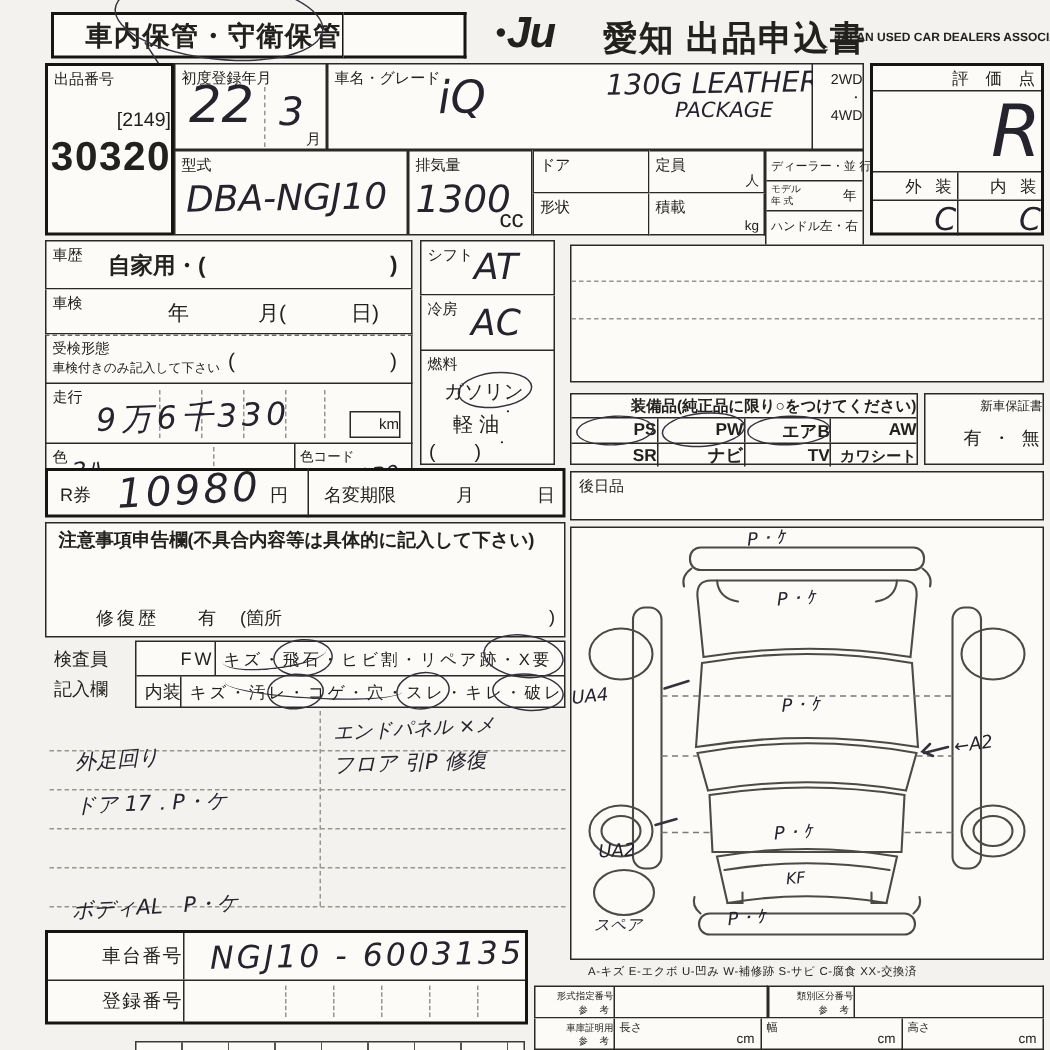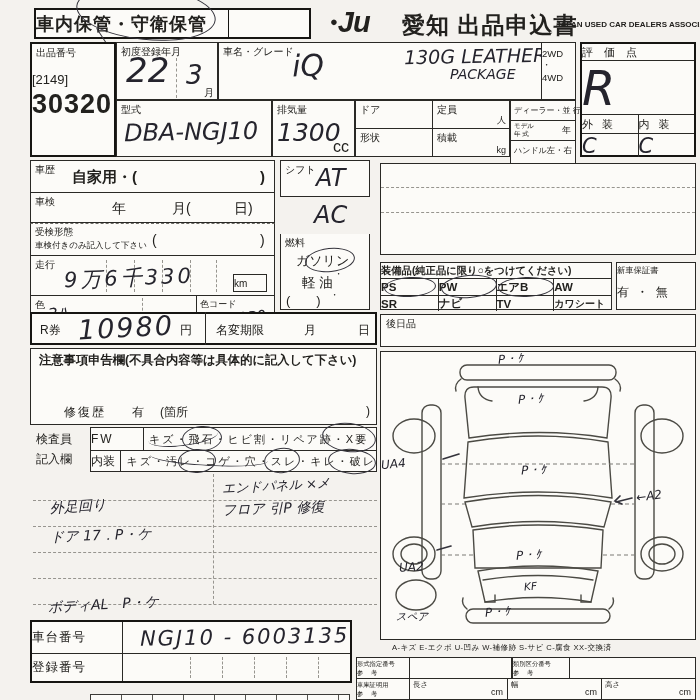--- a/index.html
+++ b/index.html
@@ -3,21 +3,21 @@
 <meta charset="utf-8">
 <style>
   html,body{margin:0;padding:0;background:#cfcecb;font-family:"Liberation Sans",sans-serif;}
   #sheet{position:relative;width:700px;height:700px;background:#f4f2ee;overflow:hidden;color:#1d1c1a;}
   .abs{position:absolute;box-sizing:border-box;}
   .b{border:1.5px solid #2a2926;background:#fcfbf8;}
   .b2{border:2.4px solid #161512;background:#fcfbf8;}
   .lab{font-size:10px;color:#22211e;white-space:nowrap;}
   .pr{white-space:nowrap;color:#22211e;}
   .bold{font-weight:bold;}
-  .ctr{display:flex;align-items:center;justify-content:flex-start;text-align:center;}
+  .ctr{display:flex;align-items:center;justify-content:flex-end;text-align:center;}
   .hand{font-family:"DejaVu Sans",sans-serif;font-style:italic;color:#25242d;white-space:nowrap;}
   .ell{position:absolute;border:1.8px solid #34333b;border-radius:50%;background:transparent;}
   .dashv{border-left:1px dashed #97958f;}
   .dashh{border-top:1px dashed #97958f;}
   svg{display:block;}
 </style>
 </head>
 <body>
 
 <div id="sheet">
@@ -154,20 +154,23 @@
   <div class="abs hand" style="left:48px;top:304px;font-size:16px;transform:rotate(-8deg);">3ﾊ</div>
   <div class="abs pr" style="left:158px;top:312px;font-size:9.5px;">色替</div>
   <div class="abs pr" style="left:200px;top:298px;font-size:9px;">色コード</div>
   <div class="abs hand" style="left:238px;top:308px;font-size:15px;transform:rotate(-6deg);">3P0</div>
 
   <div class="abs b" style="left:280px;top:160px;width:90px;height:37px;">
     <div class="lab" style="margin:2px 0 0 4px;">シフト</div>
   </div>
   <div class="abs hand" style="left:316px;top:164px;font-size:24px;">AT</div>
 
+  <div class="abs b" style="left:280px;top:197px;width:90px;height:37px;border-top:none;">
+    <div class="lab" style="margin:2px 0 0 4px;">冷房</div>
+  </div>
   <div class="abs hand" style="left:314px;top:201px;font-size:24px;">AC</div>
 
   <div class="abs b" style="left:280px;top:234px;width:90px;height:76px;border-top:none;">
     <div class="lab" style="margin:2px 0 0 4px;">燃料</div>
   </div>
   <div class="abs pr" style="left:296px;top:252px;font-size:13px;">ガソリン</div>
   <div class="abs pr" style="left:334px;top:268px;font-size:9px;">・</div>
   <div class="abs pr" style="left:302px;top:274px;font-size:13.5px;">軽 油</div>
   <div class="abs pr" style="left:330px;top:289px;font-size:9px;">・</div>
   <div class="abs pr" style="left:286px;top:292px;font-size:13px;">(　　)</div>

